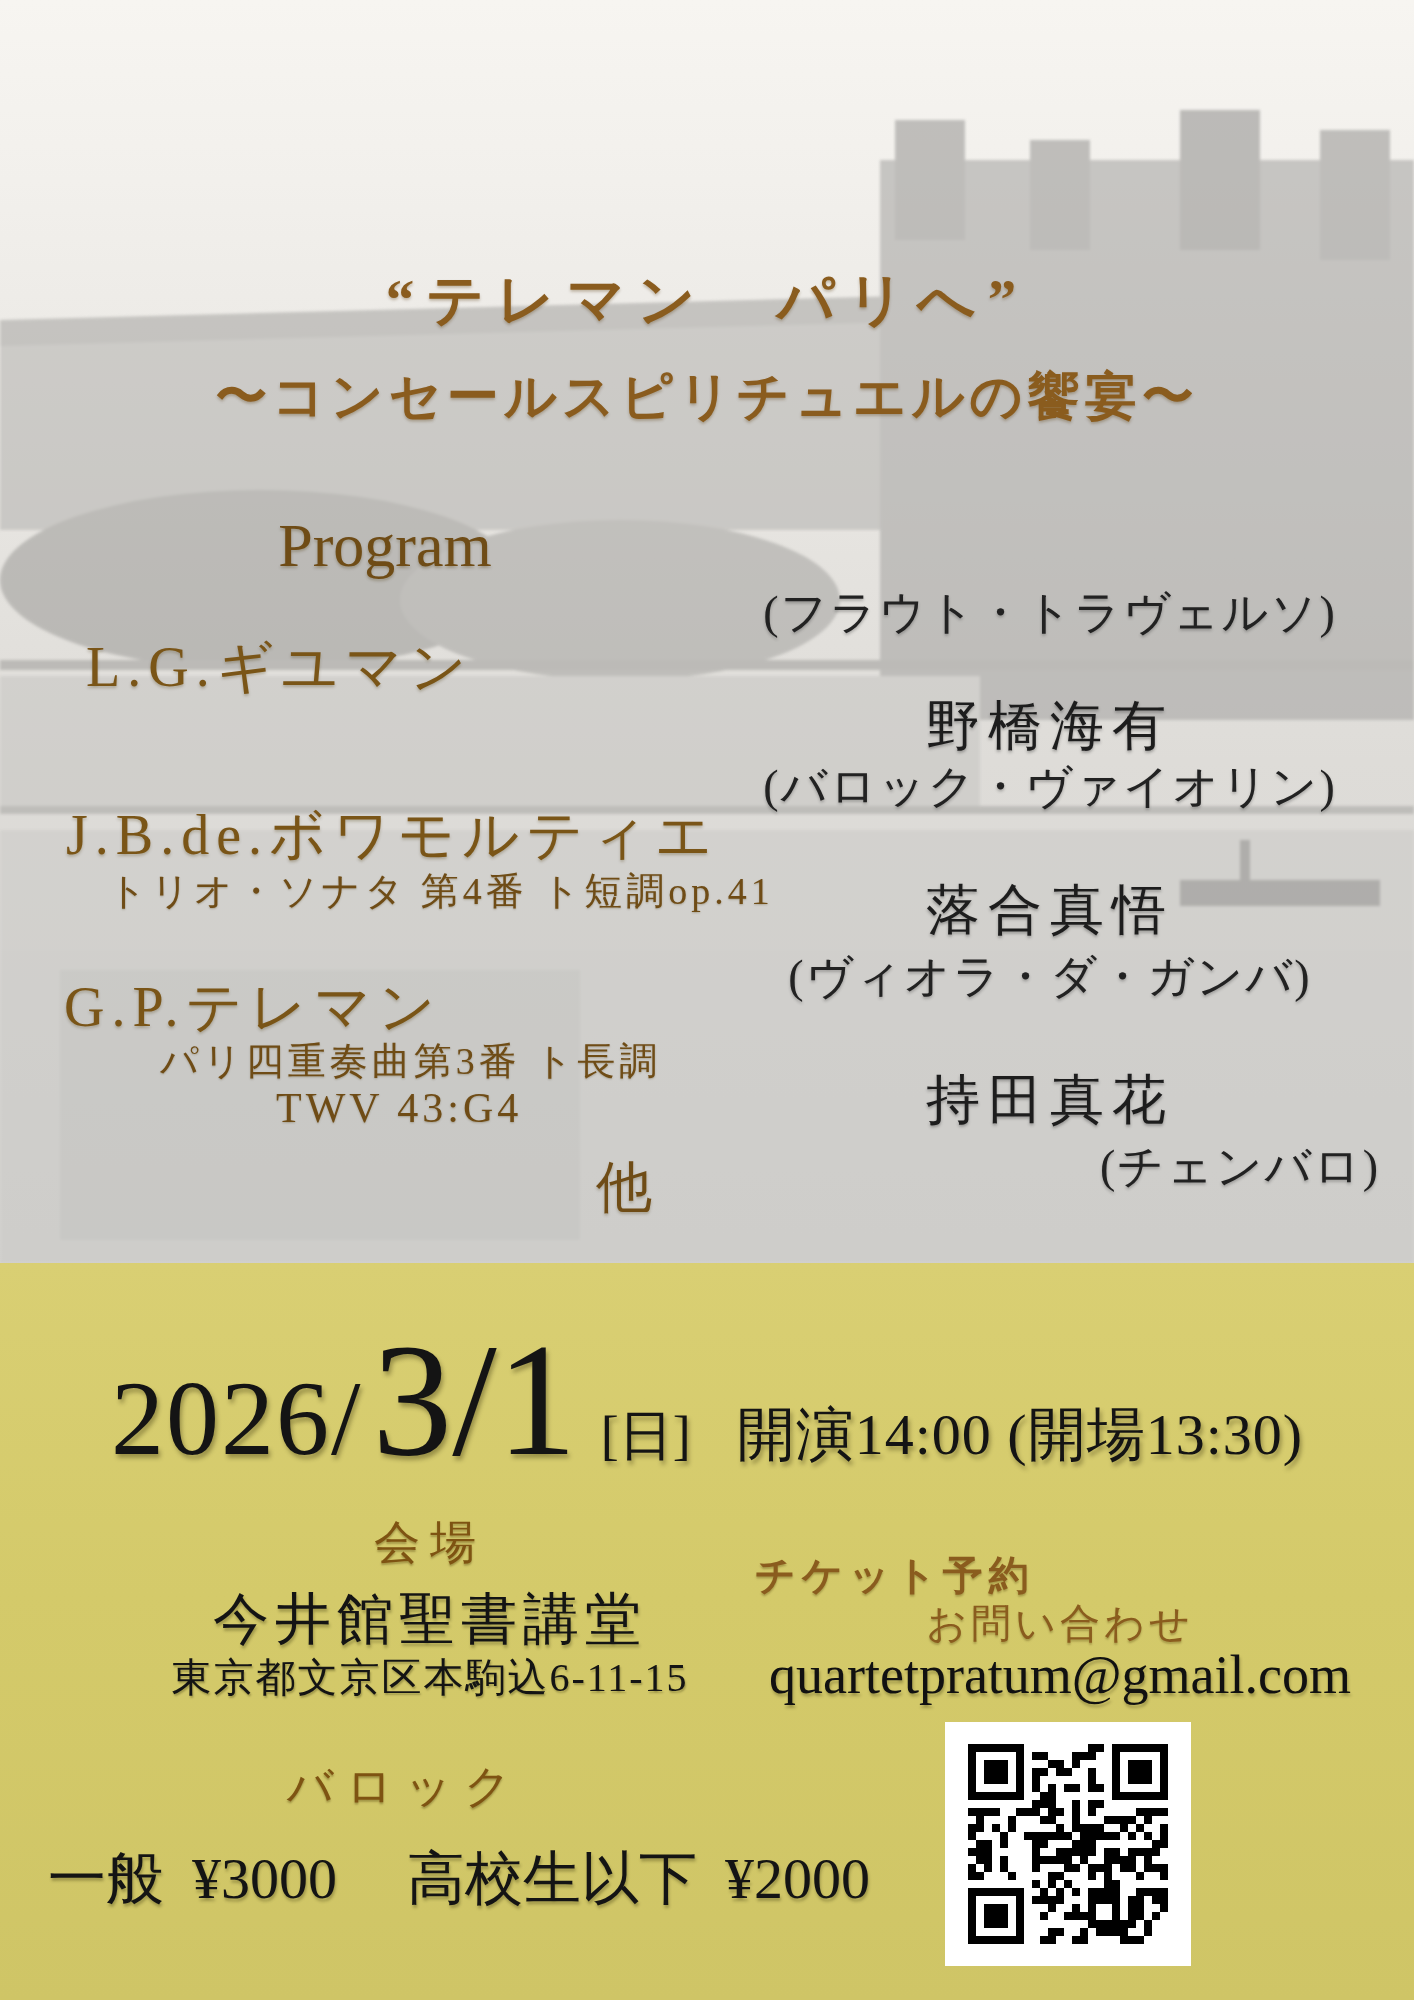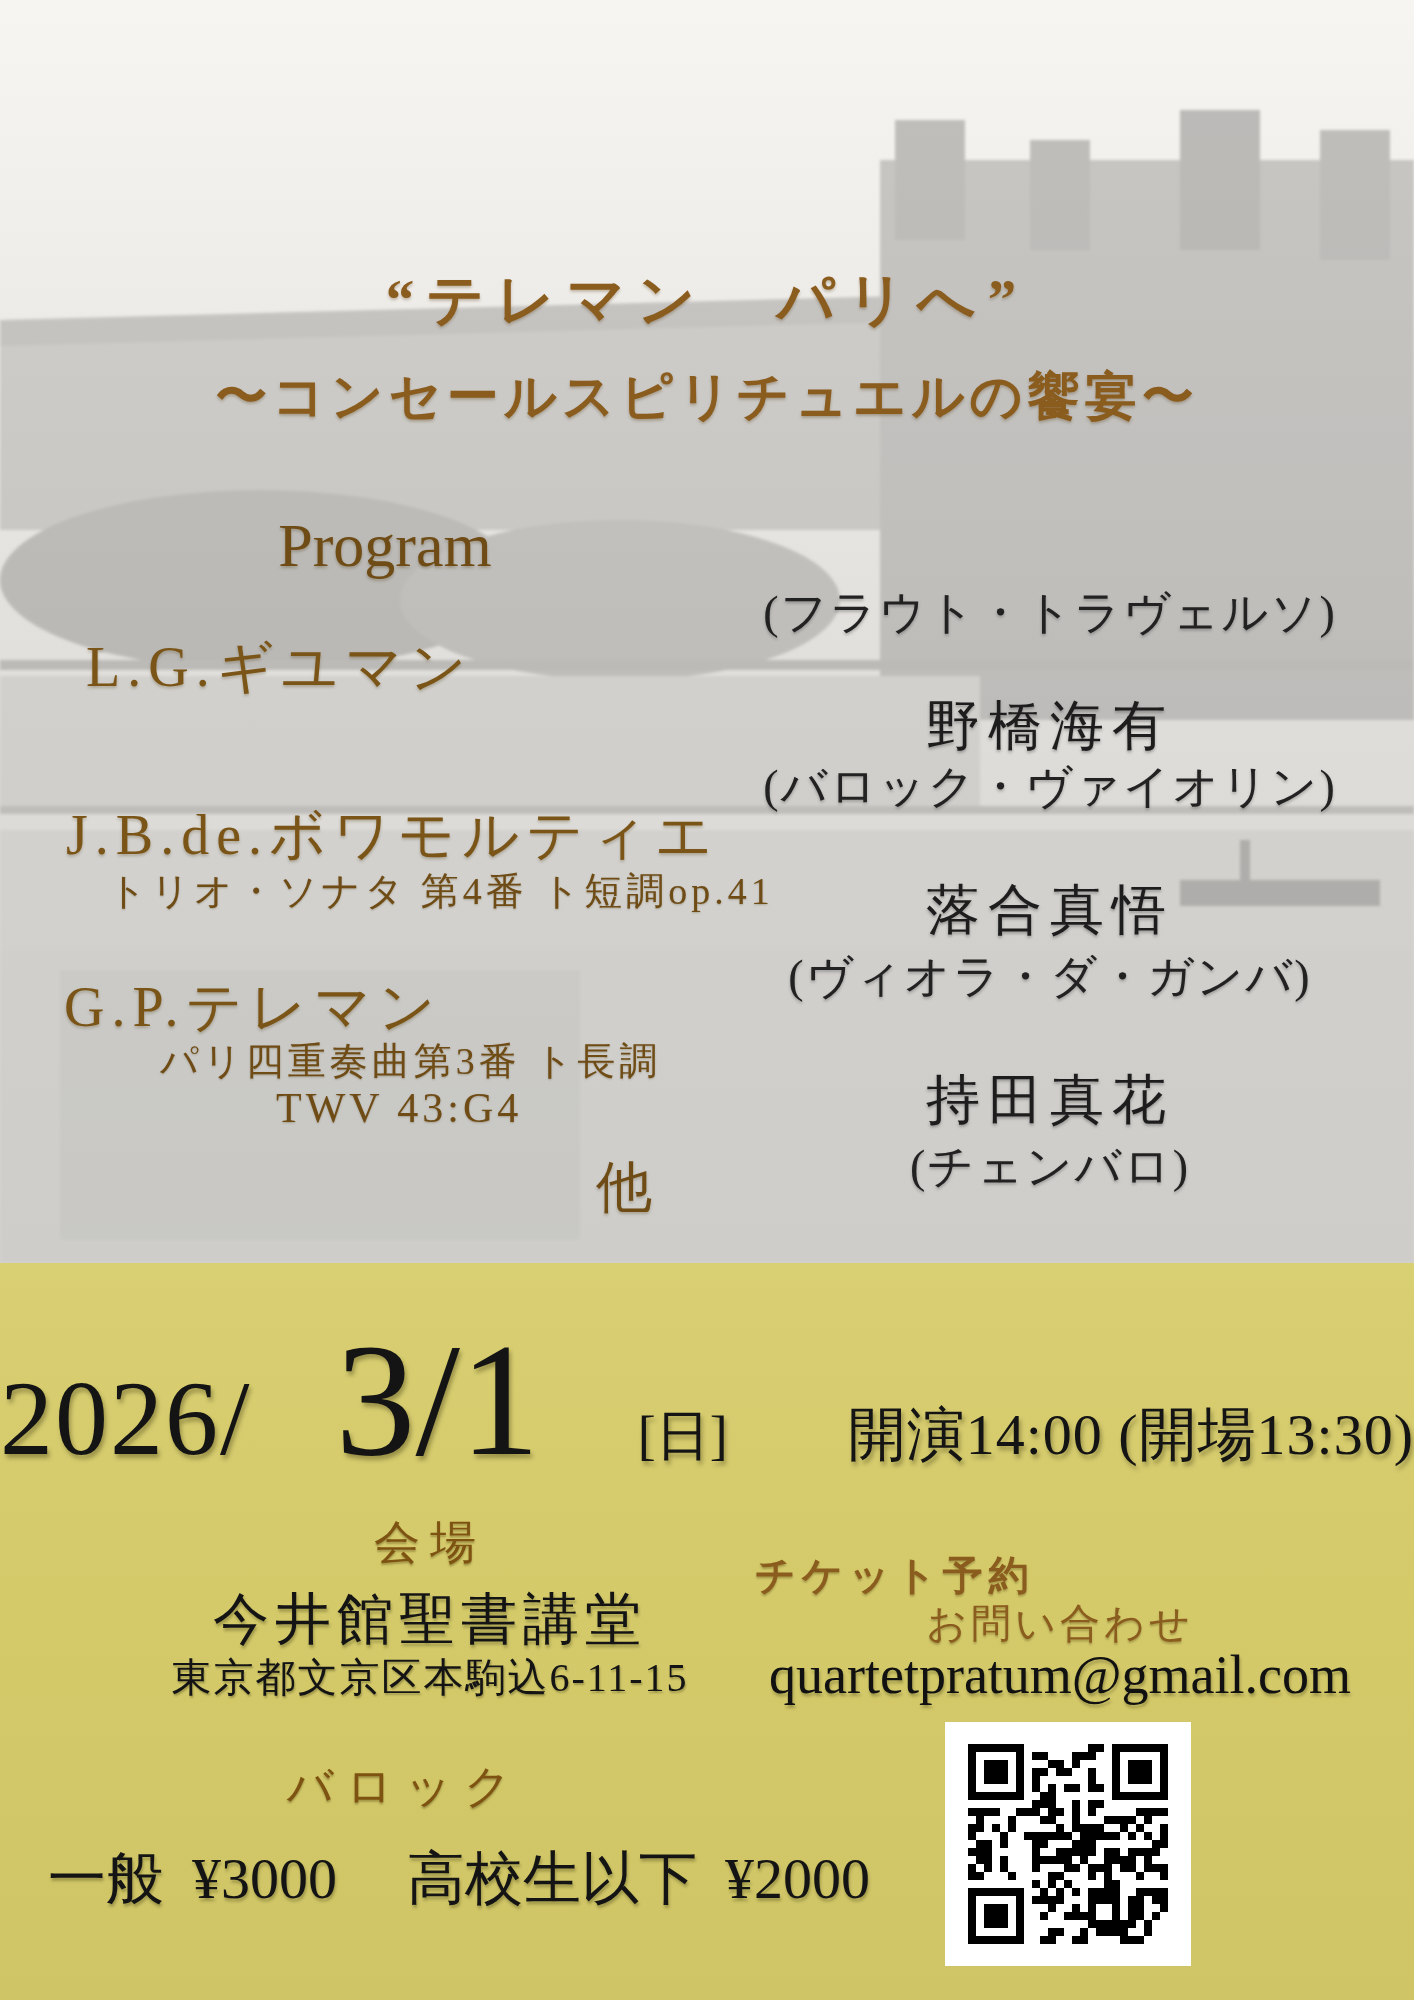--- a/index.html
+++ b/index.html
@@ -29,26 +29,26 @@
   .c3{top:970px;left:64px;} .p3a{top:1036px;left:160px;} .p3b{top:1084px;left:276px;font-size:42px;}
   .etc{top:1150px;left:596px;font-size:56px;color:#6f4c16;text-shadow:0 2px 3px rgba(70,50,0,.28);}
 
   .performer-name{left:720px;width:660px;text-align:center;font-size:54px;letter-spacing:8px;
         color:#1d1d1d;text-shadow:0 2px 3px rgba(40,40,40,.35);white-space:nowrap;}
   .performer-inst{left:720px;width:660px;text-align:center;font-size:46px;letter-spacing:2px;
         color:#222;text-shadow:0 2px 3px rgba(40,40,40,.30);white-space:nowrap;}
   .n1{top:496px;} .i1{top:582px;}
   .n2{top:690px;} .i2{top:756px;}
   .n3{top:874px;} .i3{top:946px;}
-  .n4{top:1064px;} .i4{top:1136px;}
+  .n4{top:1064px;} .i4{top:1136px;text-align:right;}
 
   .band{position:absolute;top:1263px;left:0;width:1414px;height:737px;z-index:1;
         background:linear-gradient(180deg,#d9cf73 0%,#d4ca6a 45%,#cfc566 100%);}
 
-  .date-row{top:1308px;left:0;width:100%;display:flex;justify-content:space-between;align-items:baseline;
+  .date-row{top:1308px;left:0;width:100%;display:flex;justify-content:center;align-items:baseline;
         color:#141414;text-shadow:2px 4px 4px rgba(40,35,0,.35);white-space:nowrap;}
   .d-year{font-size:106px;letter-spacing:2px;}
   .d-day{font-size:160px;margin-left:10px;}
   .d-week{font-size:54px;margin-left:24px;}
   .d-time{font-size:58px;margin-left:46px;letter-spacing:1px;}
 
   .venue-heading{top:1512px;left:100px;width:660px;text-align:center;font-size:46px;letter-spacing:10px;
         color:#7e5312;text-shadow:0 2px 2px rgba(70,50,0,.35);}
   .venue-name{top:1582px;left:100px;width:660px;text-align:center;font-size:56px;letter-spacing:6px;
         color:#141414;text-shadow:1px 3px 3px rgba(40,35,0,.30);white-space:nowrap;}

